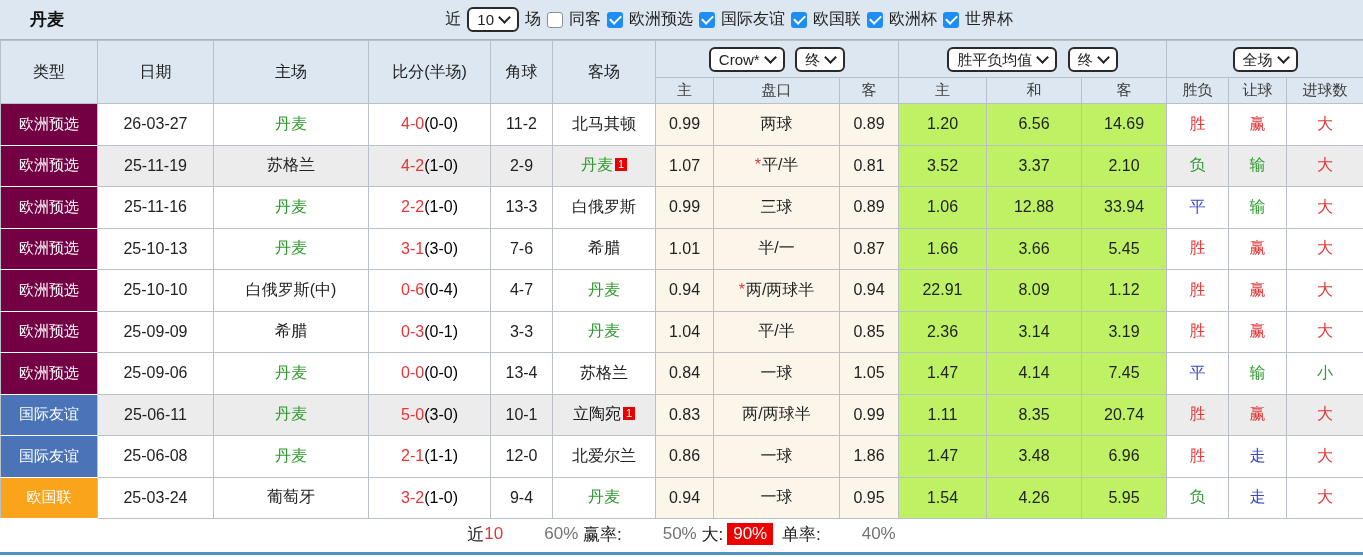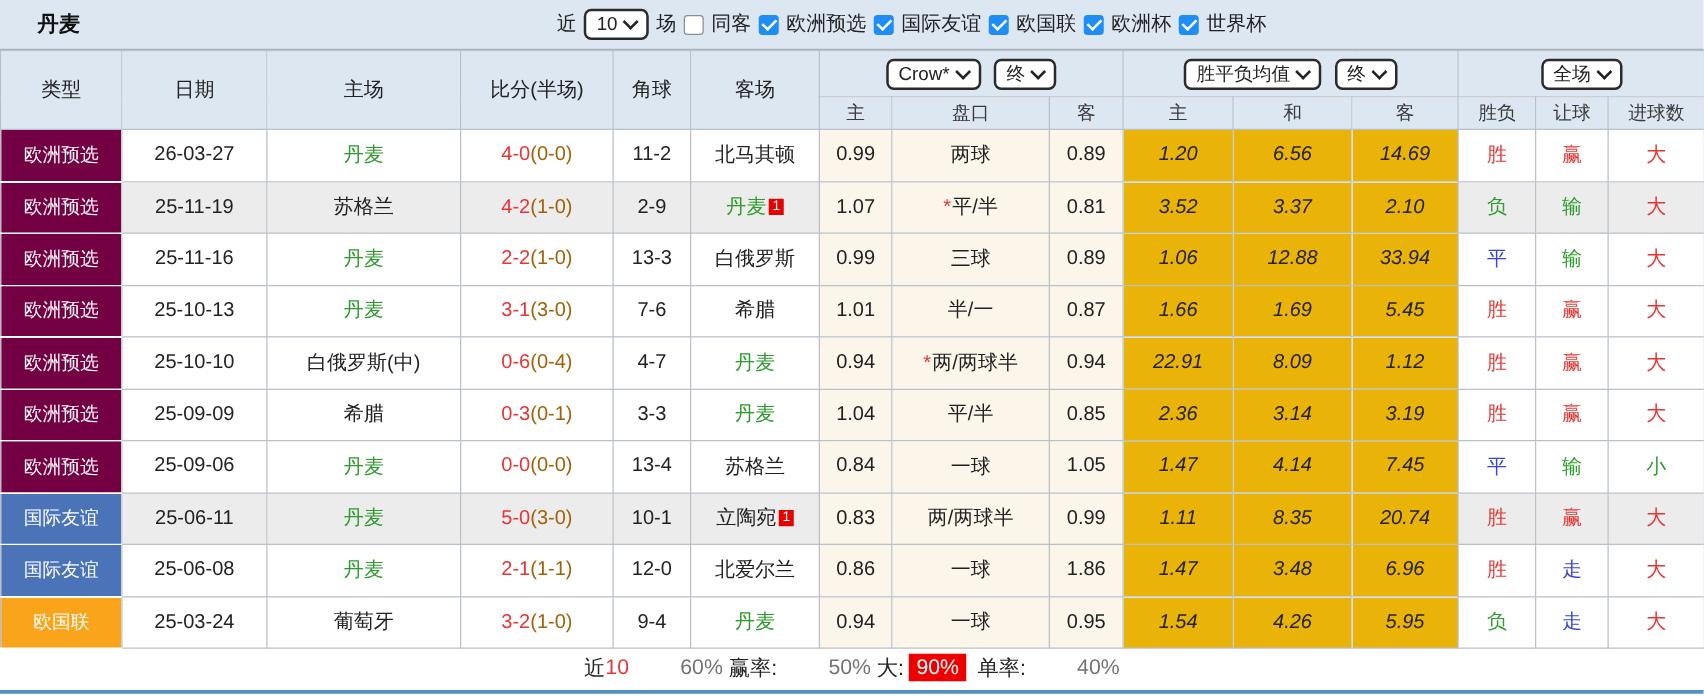--- a/index.html
+++ b/index.html
@@ -23,23 +23,23 @@
   table{width:1363px;table-layout:fixed;border-collapse:collapse;font-size:16px;border-radius:20px;}
   th,td{border:1px solid #b9c0c7;text-align:center;padding:0;overflow:hidden;white-space:nowrap;}
   thead th{background:#dde7f2;font-weight:normal;color:#222;}
   tr.h1 th{height:36px;font-size:16px;}
   tr.h2 th{height:25px;font-size:15px;color:#3a3a3a;}
   tbody tr{height:41.5px;background:#fff;}
   tbody tr.hl{background:#ececec;}
   td.type{color:#fff;font-size:15px;border-bottom-color:#fff;}
   .green{color:#2e9b2e;}
   .score{color:#e53535;}
-  .half{color:#a16207;text-align:right;}
+  .half{color:#000000;text-align:right;}
   td.crm{background:#fbf5ea;}
-  td.blu{background:#eab308;font-style:italic;}
+  td.blu{background:#bef264;}
   .badge{display:inline-block;background:#e60000;color:#fff;font-size:11px;line-height:13px;
          padding:0 3px;margin-left:2px;vertical-align:2px;}
   .star{color:#e53535;margin-right:1px;}
   .footer{height:30px;display:flex;align-items:center;justify-content:center;font-size:17px;}
   .footer span{white-space:pre;}
   .seg-red{color:#e53535;}
   .seg-blue{color:#737373;margin-left:41px;}
   .seg-badge{background:#ee0000;color:#fff;padding:1px 6px;margin:0 4px;}
   .bottomline{height:3px;background:#4e93c4;margin-top:3px;}
 </style>
@@ -205,21 +205,21 @@
           <td class="type" style="background: rgb(115, 0, 66);">欧洲预选</td>
           <td>25-10-13</td>
           <td><span class="green">丹麦</span></td>
           <td><span class="score">3-1</span><span class="half">(3-0)</span></td>
           <td>7-6</td>
           <td><span>希腊</span></td>
           <td class="crm">1.01</td>
           <td class="crm"><span>半/一</span></td>
           <td class="crm">0.87</td>
           <td class="blu">1.66</td>
-          <td class="blu">1.69</td>
+          <td class="blu">3.66</td>
           <td class="blu">5.45</td>
           <td style="color: rgb(229, 53, 53);">胜</td>
           <td style="color: rgb(229, 53, 53);">赢</td>
           <td style="color: rgb(229, 53, 53);">大</td>
         </tr>
         <tr>
           <td class="type" style="background: rgb(115, 0, 66);">欧洲预选</td>
           <td>25-10-10</td>
           <td><span>白俄罗斯(中)</span></td>
           <td><span class="score">0-6</span><span class="half">(0-4)</span></td>

